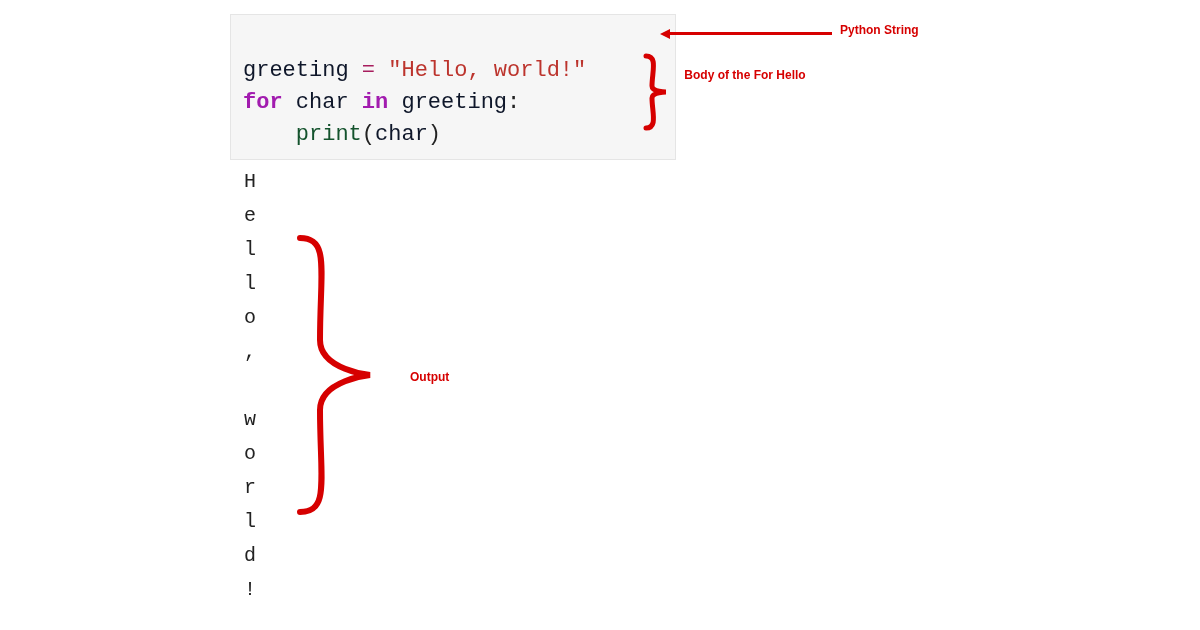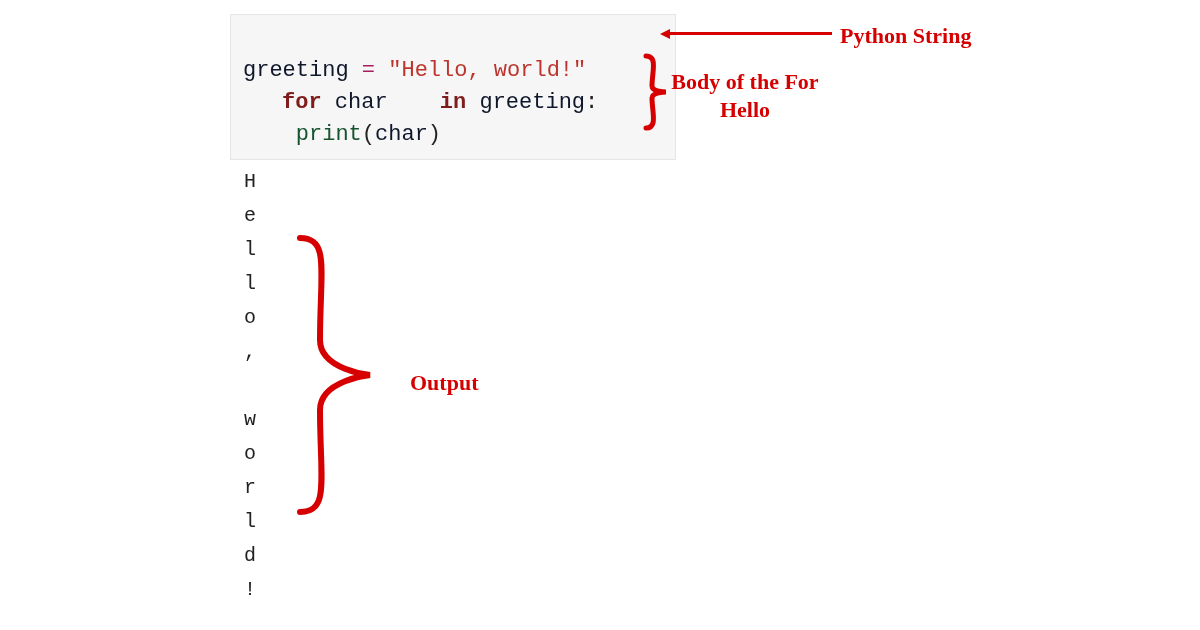--- a/index.html
+++ b/index.html
@@ -21,41 +21,41 @@
     padding: 8px 12px 8px 12px;
     font-family: "Courier New", Consolas, monospace;
     font-size: 22px;
     line-height: 1.45;
     color: #333;
     white-space: pre;
   }
   .tok-var   { color: #0f172a; }
   .tok-op    { color: #a71d5d; }
   .tok-str   { color: #bc342d; }
-  .tok-kw    { color: #7f1d1d; font-weight: bold; margin-left: 39px; }
+  .tok-kw    { color: #a21caf; font-weight: bold; }
   .tok-func  { color: #14532d; }
   .tok-p     { color: #222; }
 
   .output {
     position: absolute;
     left: 244px;
     top: 165px;
     font-family: "Courier New", Consolas, monospace;
     font-size: 20px;
     line-height: 1.7;
     color: #222;
     white-space: pre;
   }
 
   .ann {
     position: absolute;
     color: #d60000;
     font-weight: bold;
-    font-size: 22px;
-    font-family: Liberation Serif, serif;
+    font-size: 12px;
+    font-family: Liberation Sans, sans-serif;
     text-align: center;
   }
   .ann.python-string { left: 840px; top: 23px; }
   .ann.body-loop     { left: 670px; top: 68px; width: 150px; line-height: 1.25; }
   .ann.output-label  { left: 400px; top: 370px; margin-left: 10px; }
 
   
   .arrow {
     position: absolute;
     left: 668px;

